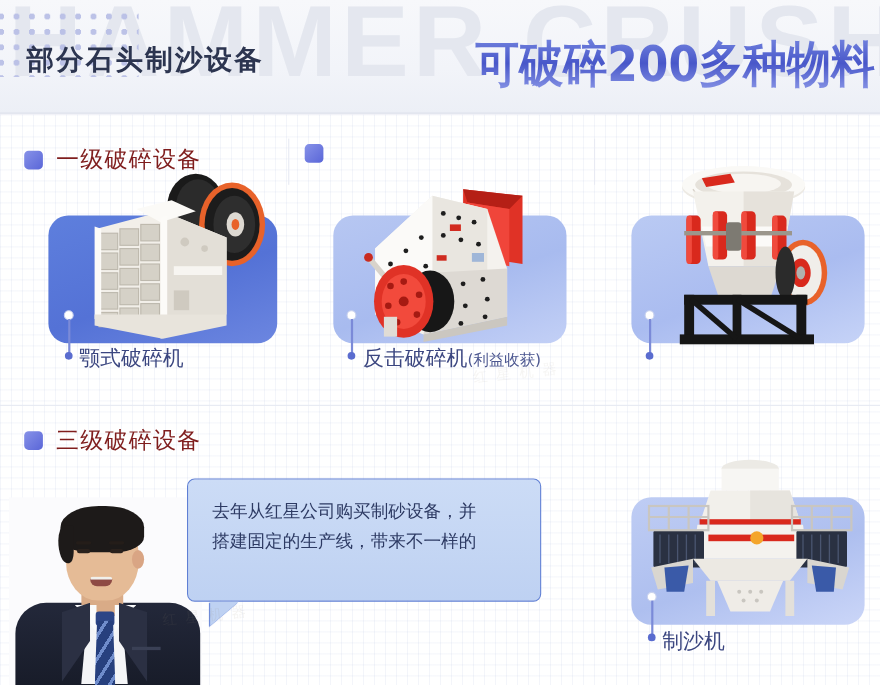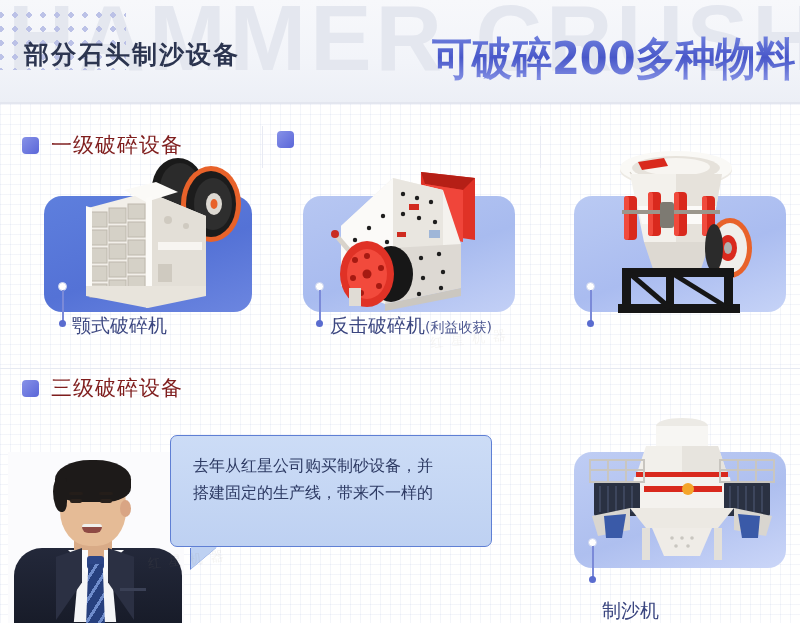--- a/index.html
+++ b/index.html
@@ -82,21 +82,21 @@
     width: 17px; height: 17px; border-radius: 4px;
     background: linear-gradient(135deg,#8792e8 0%, #5a66d8 100%);
     flex: 0 0 auto;
   }
   .sec-label {
     font-size: 21px; color: #7f1d1d; letter-spacing: 1px;
     font-family: "DejaVu Sans", "Liberation Sans", sans-serif;
   }
   #sec1 { left: 22px; top: 131px; }
   #sec2 { left: 277px; top: 131px; }
-  #sec3 { left: 22px; top: 374px; }
+  #sec3 { left: 22px; top: 386px; }
 
   
   .card {
     position: absolute;
     border-radius: 18px;
     overflow: visible;
   }
   .card .plate {
     position: absolute; inset: 0;
     border-radius: 18px;
@@ -567,21 +567,21 @@
         <rect x="74" y="124" width="8" height="32" fill="#e3e0da"></rect>
         <rect x="146" y="124" width="8" height="32" fill="#e3e0da"></rect>
       </g>
     </svg>
     <div class="connector" style="left:14px; top:86px; height:42px;">
       <div class="top-dot"></div>
       <div class="stem" style="height:32px;"></div>
       <div class="bot-dot" style="top:38px;"></div>
     </div>
   </div>
-  <div class="prod-label" style="left:602px; top:598px;">
+  <div class="prod-label" style="left:602px; top:570px;">
     <span>制沙机</span><span class="sub"></span>
   </div>
 
   <div class="person">
     <div class="p-bg"></div>
     <div class="p-suitL"></div>
       <div class="p-suitR"></div>
     <div class="p-shirt"></div>
     <div class="p-neck"></div>
     <div class="p-collarL"></div>

